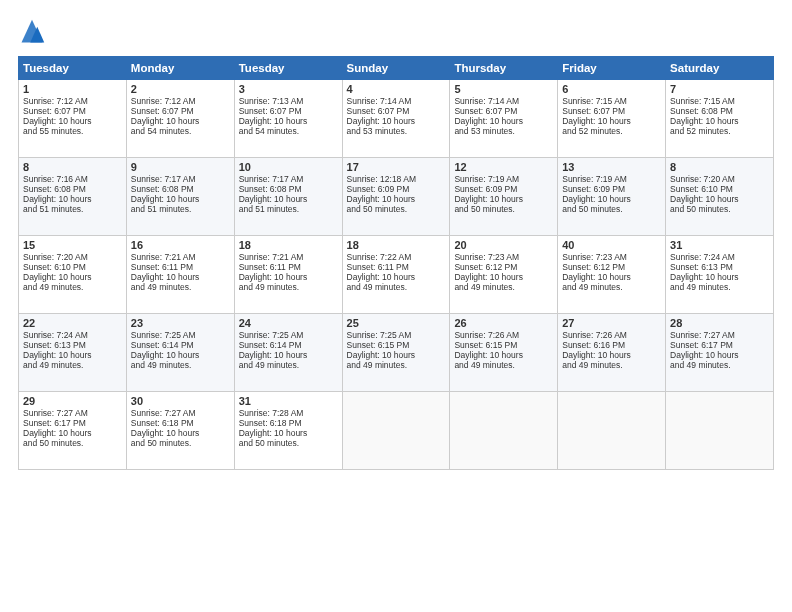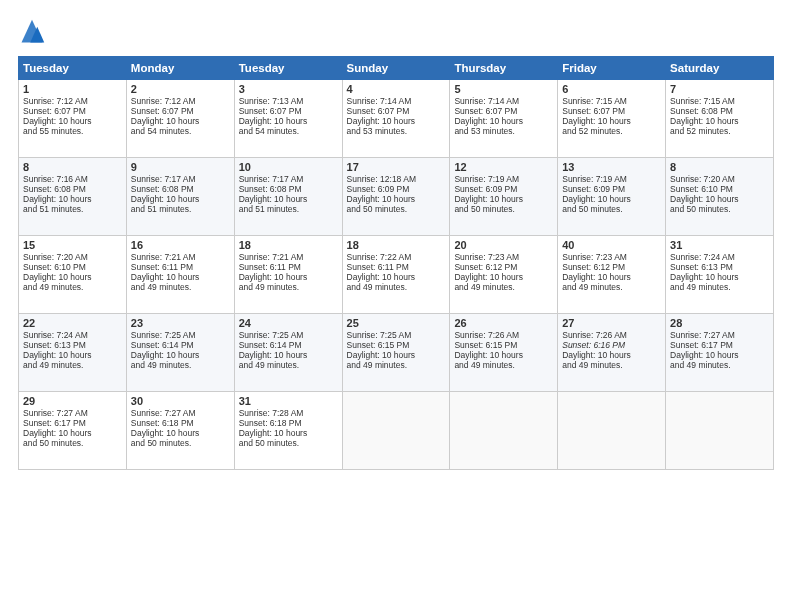--- a/index.html
+++ b/index.html
@@ -313,21 +313,21 @@
           <td>
             <span class="day-num">26</span>
             <span style="display: block;">Sunrise: 7:26 AM</span>
             <span style="display: block;">Sunset: 6:15 PM</span>
             <span style="display: block;">Daylight: 10 hours</span>
             <span style="display: block;">and 49 minutes.</span>
           </td>
           <td>
             <span class="day-num">27</span>
             <span style="display: block;">Sunrise: 7:26 AM</span>
-            <span style="display: block; font-style: italic;">Sunset: 6:16 PM</span>
+            <span style="display: block;">Sunset: 6:16 PM</span>
             <span style="display: block;">Daylight: 10 hours</span>
             <span style="display: block;">and 49 minutes.</span>
           </td>
           <td>
             <span class="day-num">28</span>
             <span style="display: block;">Sunrise: 7:27 AM</span>
             <span style="display: block;">Sunset: 6:17 PM</span>
             <span style="display: block;">Daylight: 10 hours</span>
             <span style="display: block;">and 49 minutes.</span>
           </td>

